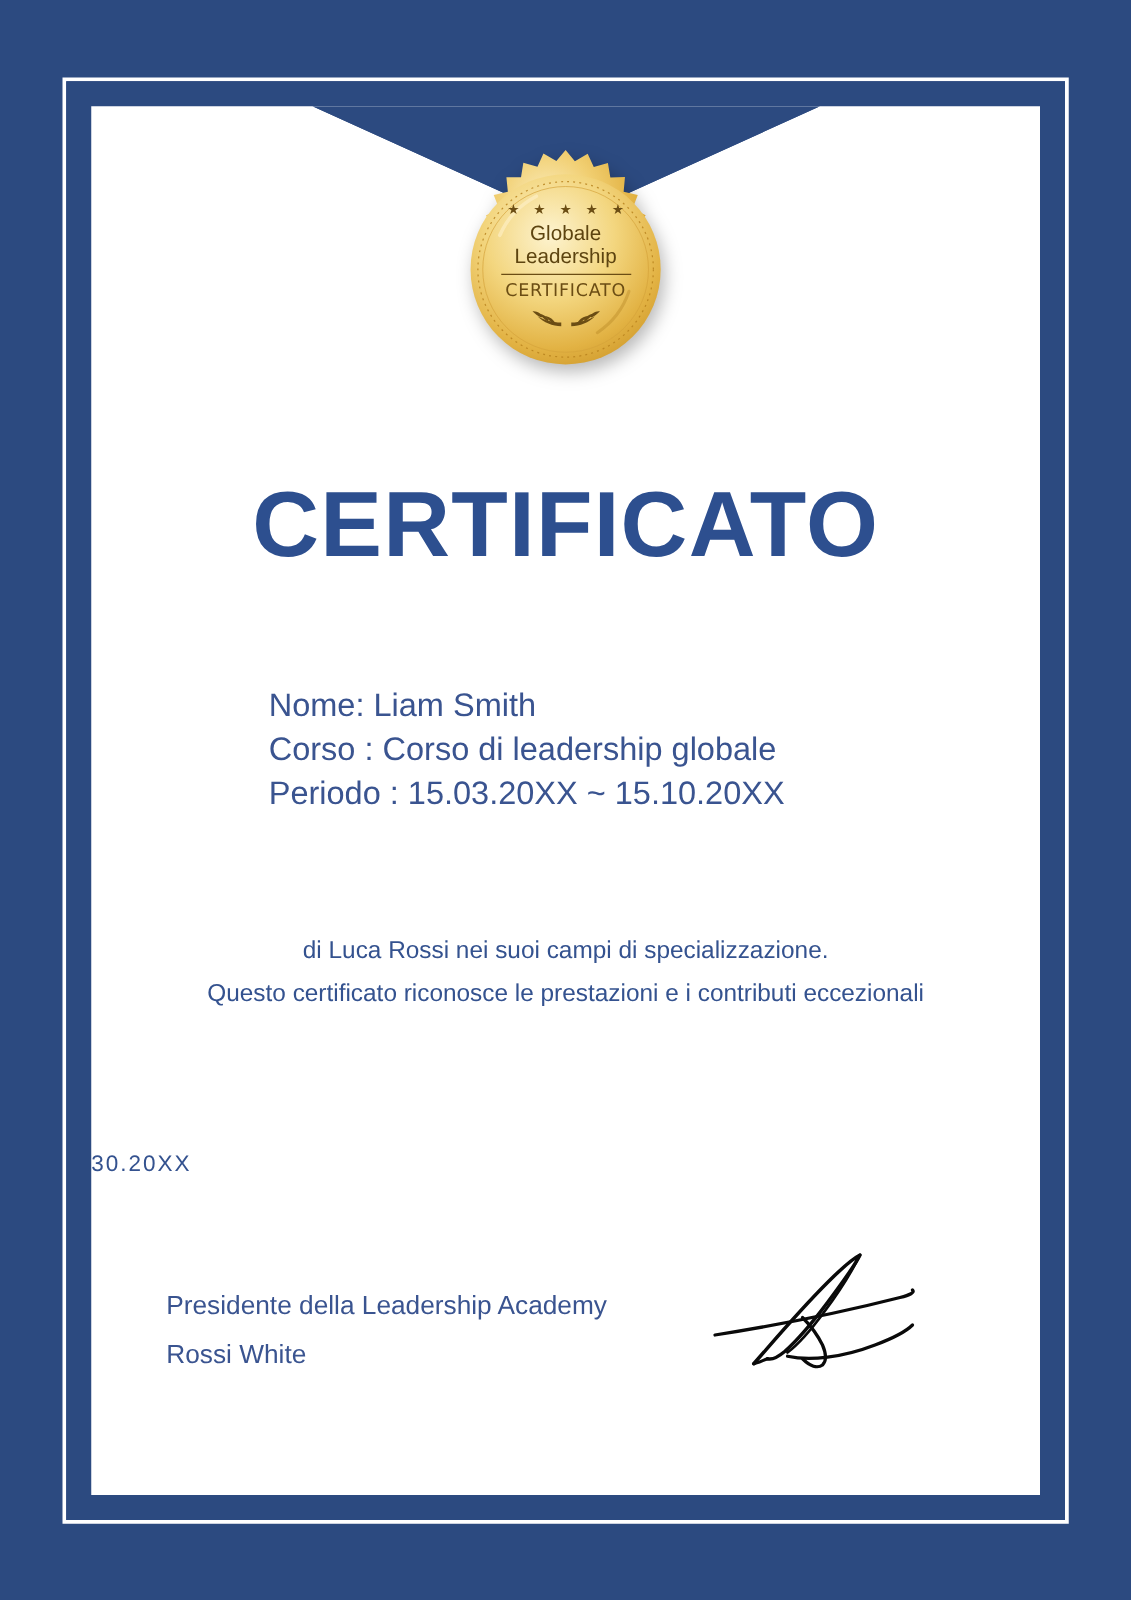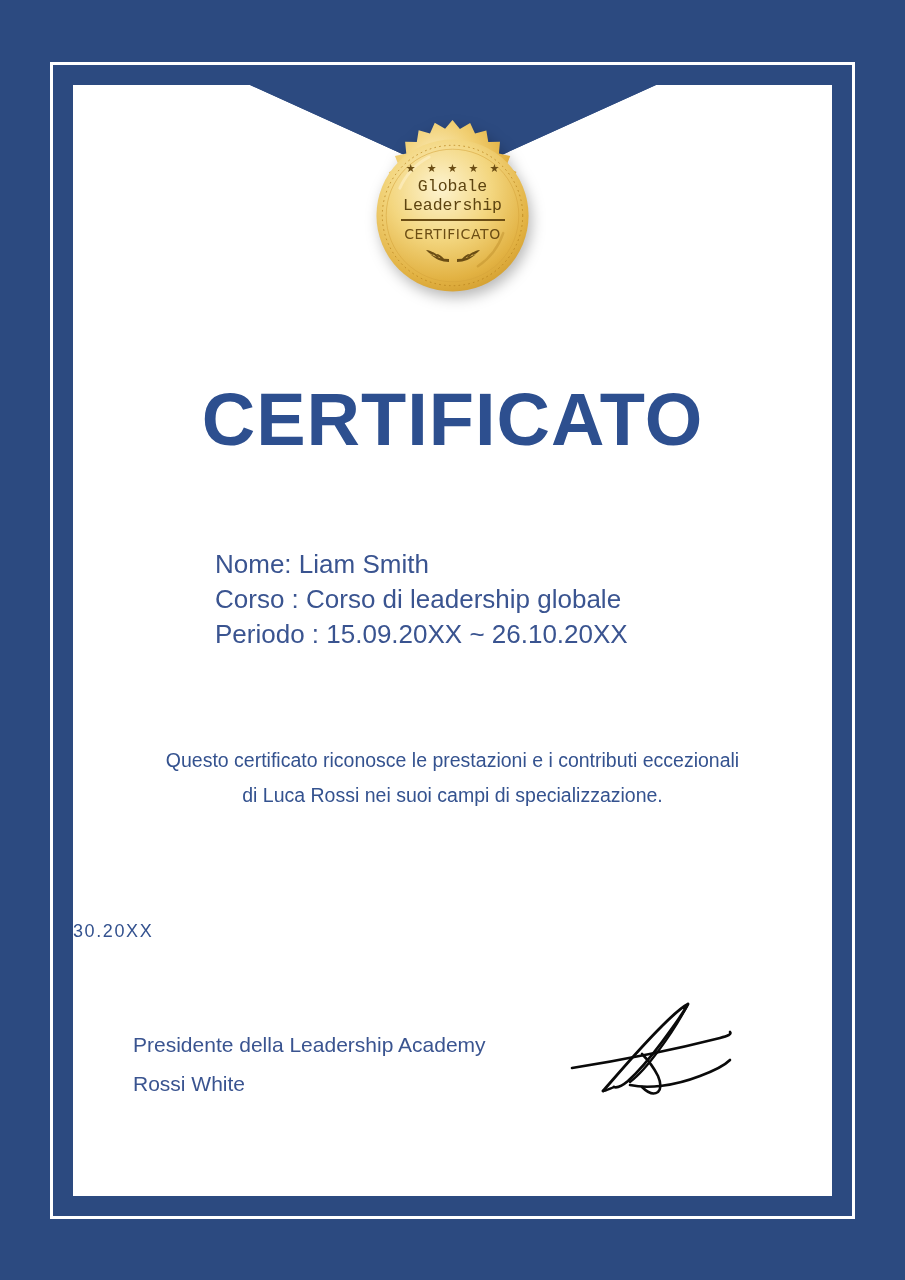--- a/index.html
+++ b/index.html
@@ -89,21 +89,21 @@
     letter-spacing: 4px;
     color: #6b4d14;
     line-height: 1;
     margin-bottom: 4px;
     margin-left: 4px;
   }
   .seal-line1, .seal-line2 {
     font-size: 16.5px;
     color: #5d4410;
     line-height: 1.12;
-    font-family: Liberation Mono, monospace;
+    font-family: Liberation Sans, sans-serif;
   }
   .seal-divider {
     width: 104px;
     height: 1.5px;
     background: #6b4d14;
     margin: 4px 0 5px 0;
   }
   .seal-line3 {
     font-size: 14px;
     letter-spacing: 0.6px;
@@ -259,26 +259,26 @@
           </svg>
         </div>
       </div>
     </div>
 
     <div class="title">CERTIFICATO</div>
 
     <div class="details">
       <div class="detail-line">Nome: Liam Smith</div>
       <div class="detail-line">Corso : Corso di leadership globale</div>
-      <div class="detail-line">Periodo : 15.09.20XX ~ 26.10.20XX</div>
+      <div class="detail-line">Periodo : 15.03.20XX ~ 15.10.20XX</div>
     </div>
 
     <div class="body-text">
+      <div>di Luca Rossi nei suoi campi di specializzazione.</div>
       <div>Questo certificato riconosce le prestazioni e i contributi eccezionali</div>
-      <div>di Luca Rossi nei suoi campi di specializzazione.</div>
     </div>
 
     <div class="date">30.20XX</div>
 
     <div class="sign-block">
       <div>Presidente della Leadership Academy</div>
       <div>Rossi White</div>
     </div>
 
     <svg class="signature-mark" viewBox="0 0 175 120">

